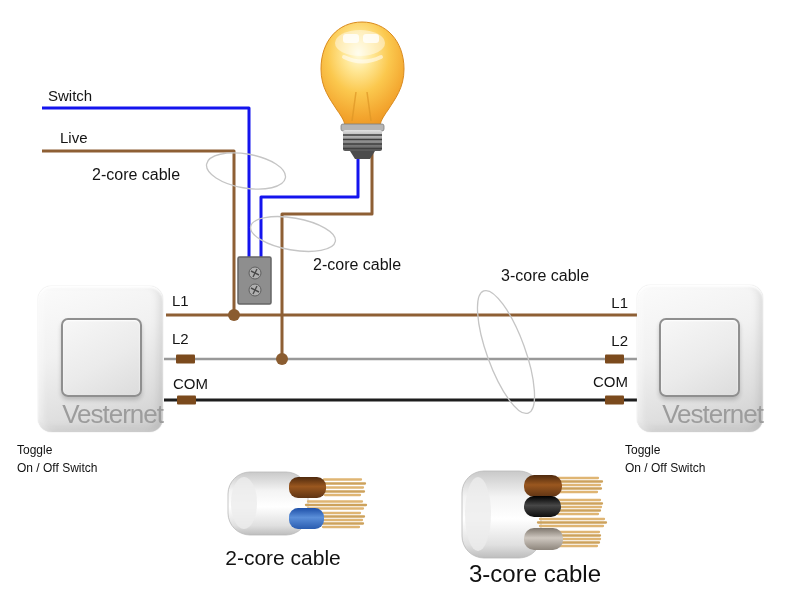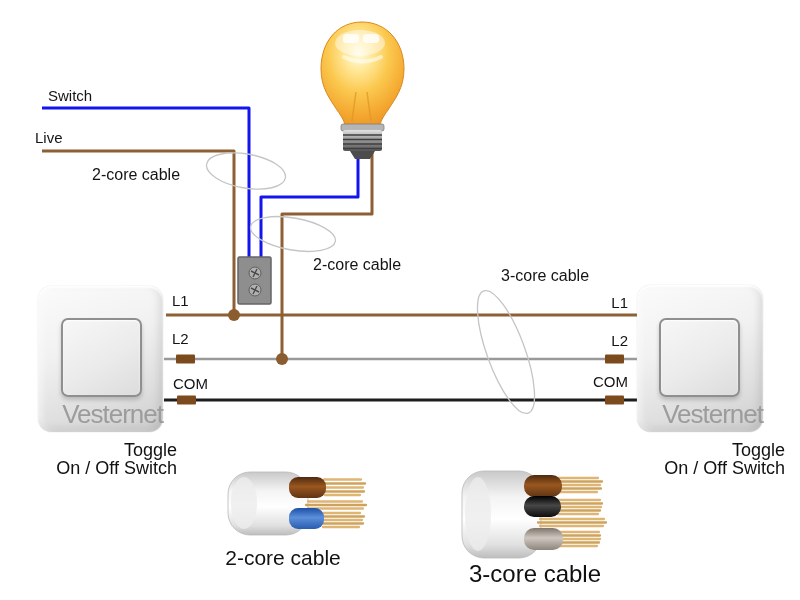--- a/index.html
+++ b/index.html
@@ -22,21 +22,21 @@
   
   .switch{position:absolute;border-radius:14px;
           background:linear-gradient(160deg,#fbfbfb 0%,#f1f1f1 40%,#dedede 75%,#cccccc 100%);
           box-shadow:inset 0 2px 2px rgba(255,255,255,.9), inset -4px -3px 8px rgba(0,0,0,.10),
                      inset 4px 0 6px rgba(255,255,255,.55), 0 0 1px #b5b5b5;}
   .switch-button{position:absolute;border-radius:7px;border:2px solid #8f8f8f;
           background:linear-gradient(150deg,#f7f7f7 0%,#ebebeb 55%,#dcdcdc 100%);
           box-shadow:inset 0 1px 2px #ffffff, 0 3px 4px rgba(0,0,0,.18);}
   .brand{position:absolute;left:0;right:0;bottom:2px;text-align:right;font-size:26px;
          letter-spacing:-1px;color:var(--switch-brand-text,#9c9c9c);}
-  .switch-caption{position:absolute;width:160px;text-align:right;font-size:18px;color:#111;
+  .switch-caption{position:absolute;width:160px;text-align:left;font-size:12px;color:#111;
                   line-height:18px;}
 </style>
 </head>
 <body>
 
 <div id="stage">
 
   <svg width="800" height="600" viewBox="0 0 800 600">
     <defs>
       <radialGradient id="bulbGrad" cx="45%" cy="30%" r="78%">
@@ -188,21 +188,21 @@
   <div class="switch-caption" style="left:17px;top:441px;">
     <div>Toggle</div>
     <div>On / Off Switch</div>
   </div>
   <div class="switch-caption" style="left:625px;top:441px;">
     <div>Toggle</div>
     <div>On / Off Switch</div>
   </div>
 
   <div class="lbl" style="left:48px;top:88px;">Switch</div>
-  <div class="lbl" style="left:35px;top:130px;">Live</div>
+  <div class="lbl" style="left:60px;top:130px;">Live</div>
 
   <div class="lbl lbl-cable" style="left:92px;top:166px;">2-core cable</div>
   <div class="lbl lbl-cable" style="left:313px;top:256px;">2-core cable</div>
   <div class="lbl lbl-cable" style="left:501px;top:267px;">3-core cable</div>
 
   <div class="lbl" style="left:172px;top:293px;">L1</div>
   <div class="lbl" style="left:172px;top:331px;">L2</div>
   <div class="lbl" style="left:173px;top:376px;">COM</div>
 
   <div class="lbl lbl-right" style="left:528px;top:295px;">L1</div>

